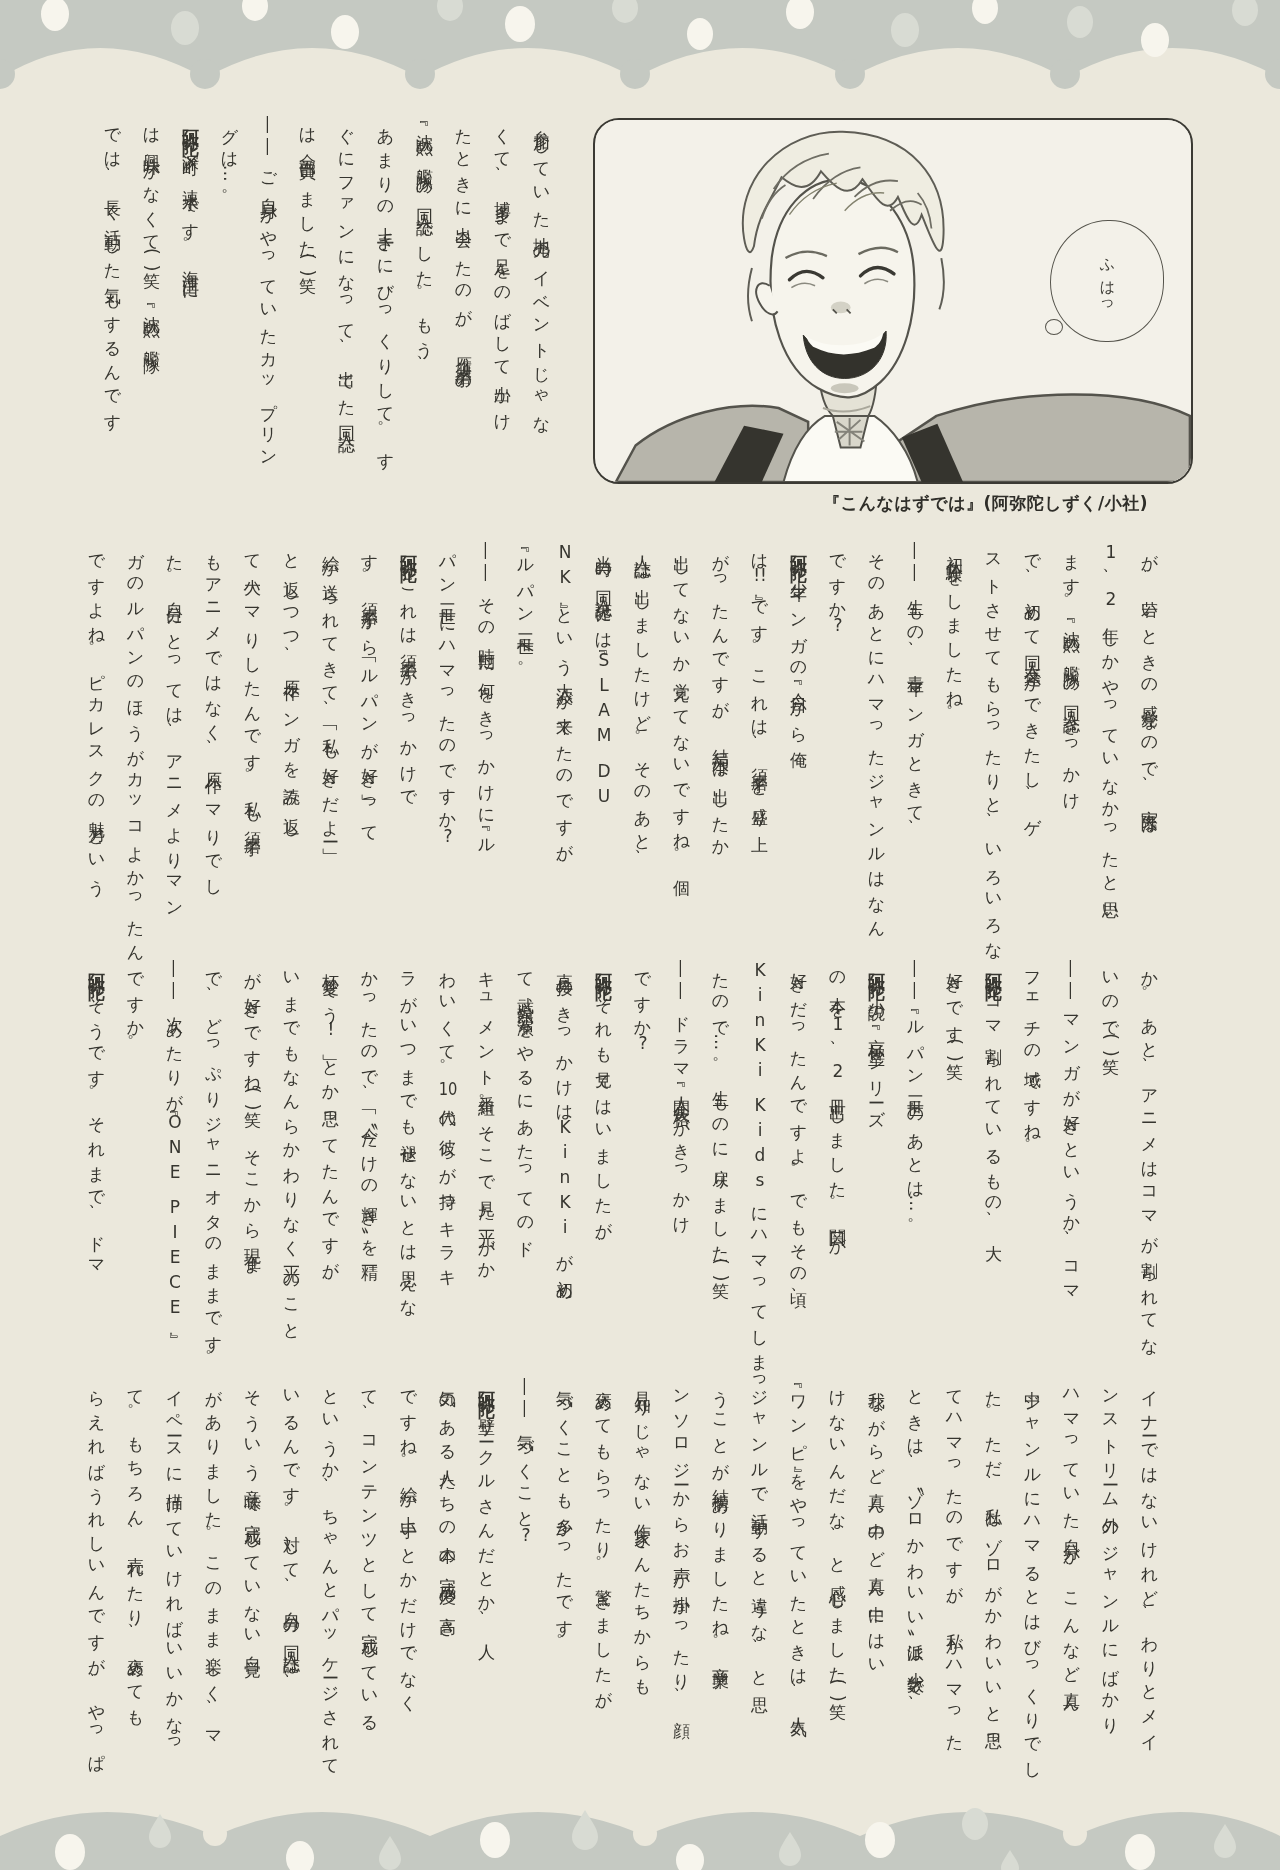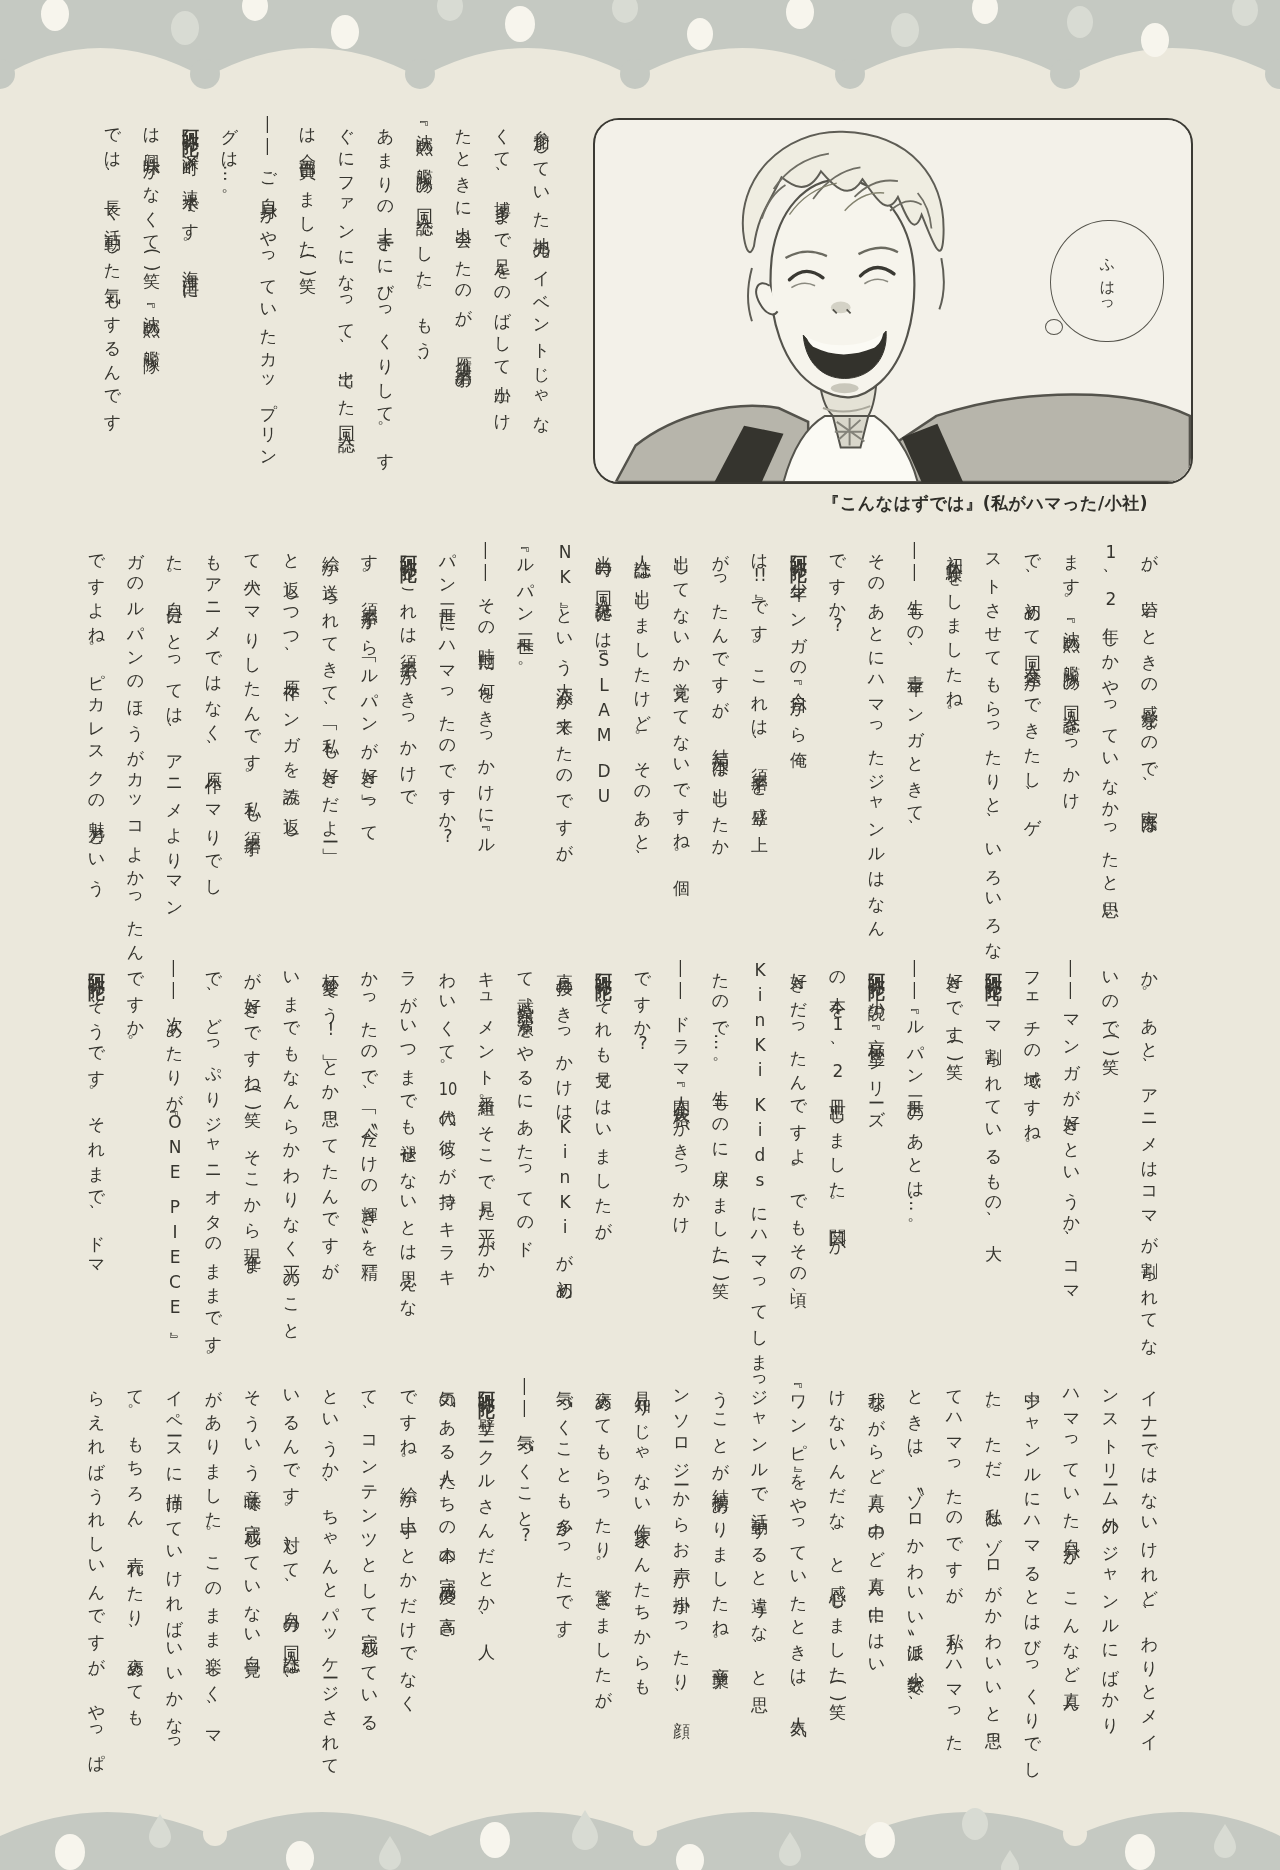--- a/index.html
+++ b/index.html
@@ -145,21 +145,21 @@
       <path d="M196,96 Q214,70 244,64 M252,92 Q270,72 292,74" fill="none" stroke="#84836f" stroke-width="1.4"></path>
       <path d="M158,150 Q150,180 158,204 M350,140 Q356,170 348,192" fill="none" stroke="#5e5d55" stroke-width="2"></path>
 
       <path d="M230,292 Q252,300 278,290" fill="none" stroke="#a9a79b" stroke-width="2"></path>
     </svg>
     <div class="bubble">
       <span>ふはっ</span>
     </div>
   </figure>
 
-  <div class="caption">『こんなはずでは』(私がハマった/小社)</div>
+  <div class="caption">『こんなはずでは』(阿弥陀しずく/小社)</div>
 
   <section class="band" id="band2">
       <div class="col">が、若いときの感覚なので、実際は</div>
       <div class="col"><span class="u">1</span>、<span class="u">2</span>年しかやっていなかったと思い</div>
       <div class="col">ます。『沈黙の艦隊』の同人誌きっかけ</div>
       <div class="col">で、初めて同人友達ができたし、ゲ</div>
       <div class="col">ストさせてもらったりと、いろいろな</div>
       <div class="col">初体験をしましたね。</div>
       <div class="col">――生もの、青年マンガときて、</div>
       <div class="col">そのあとにハマったジャンルはなん</div>

